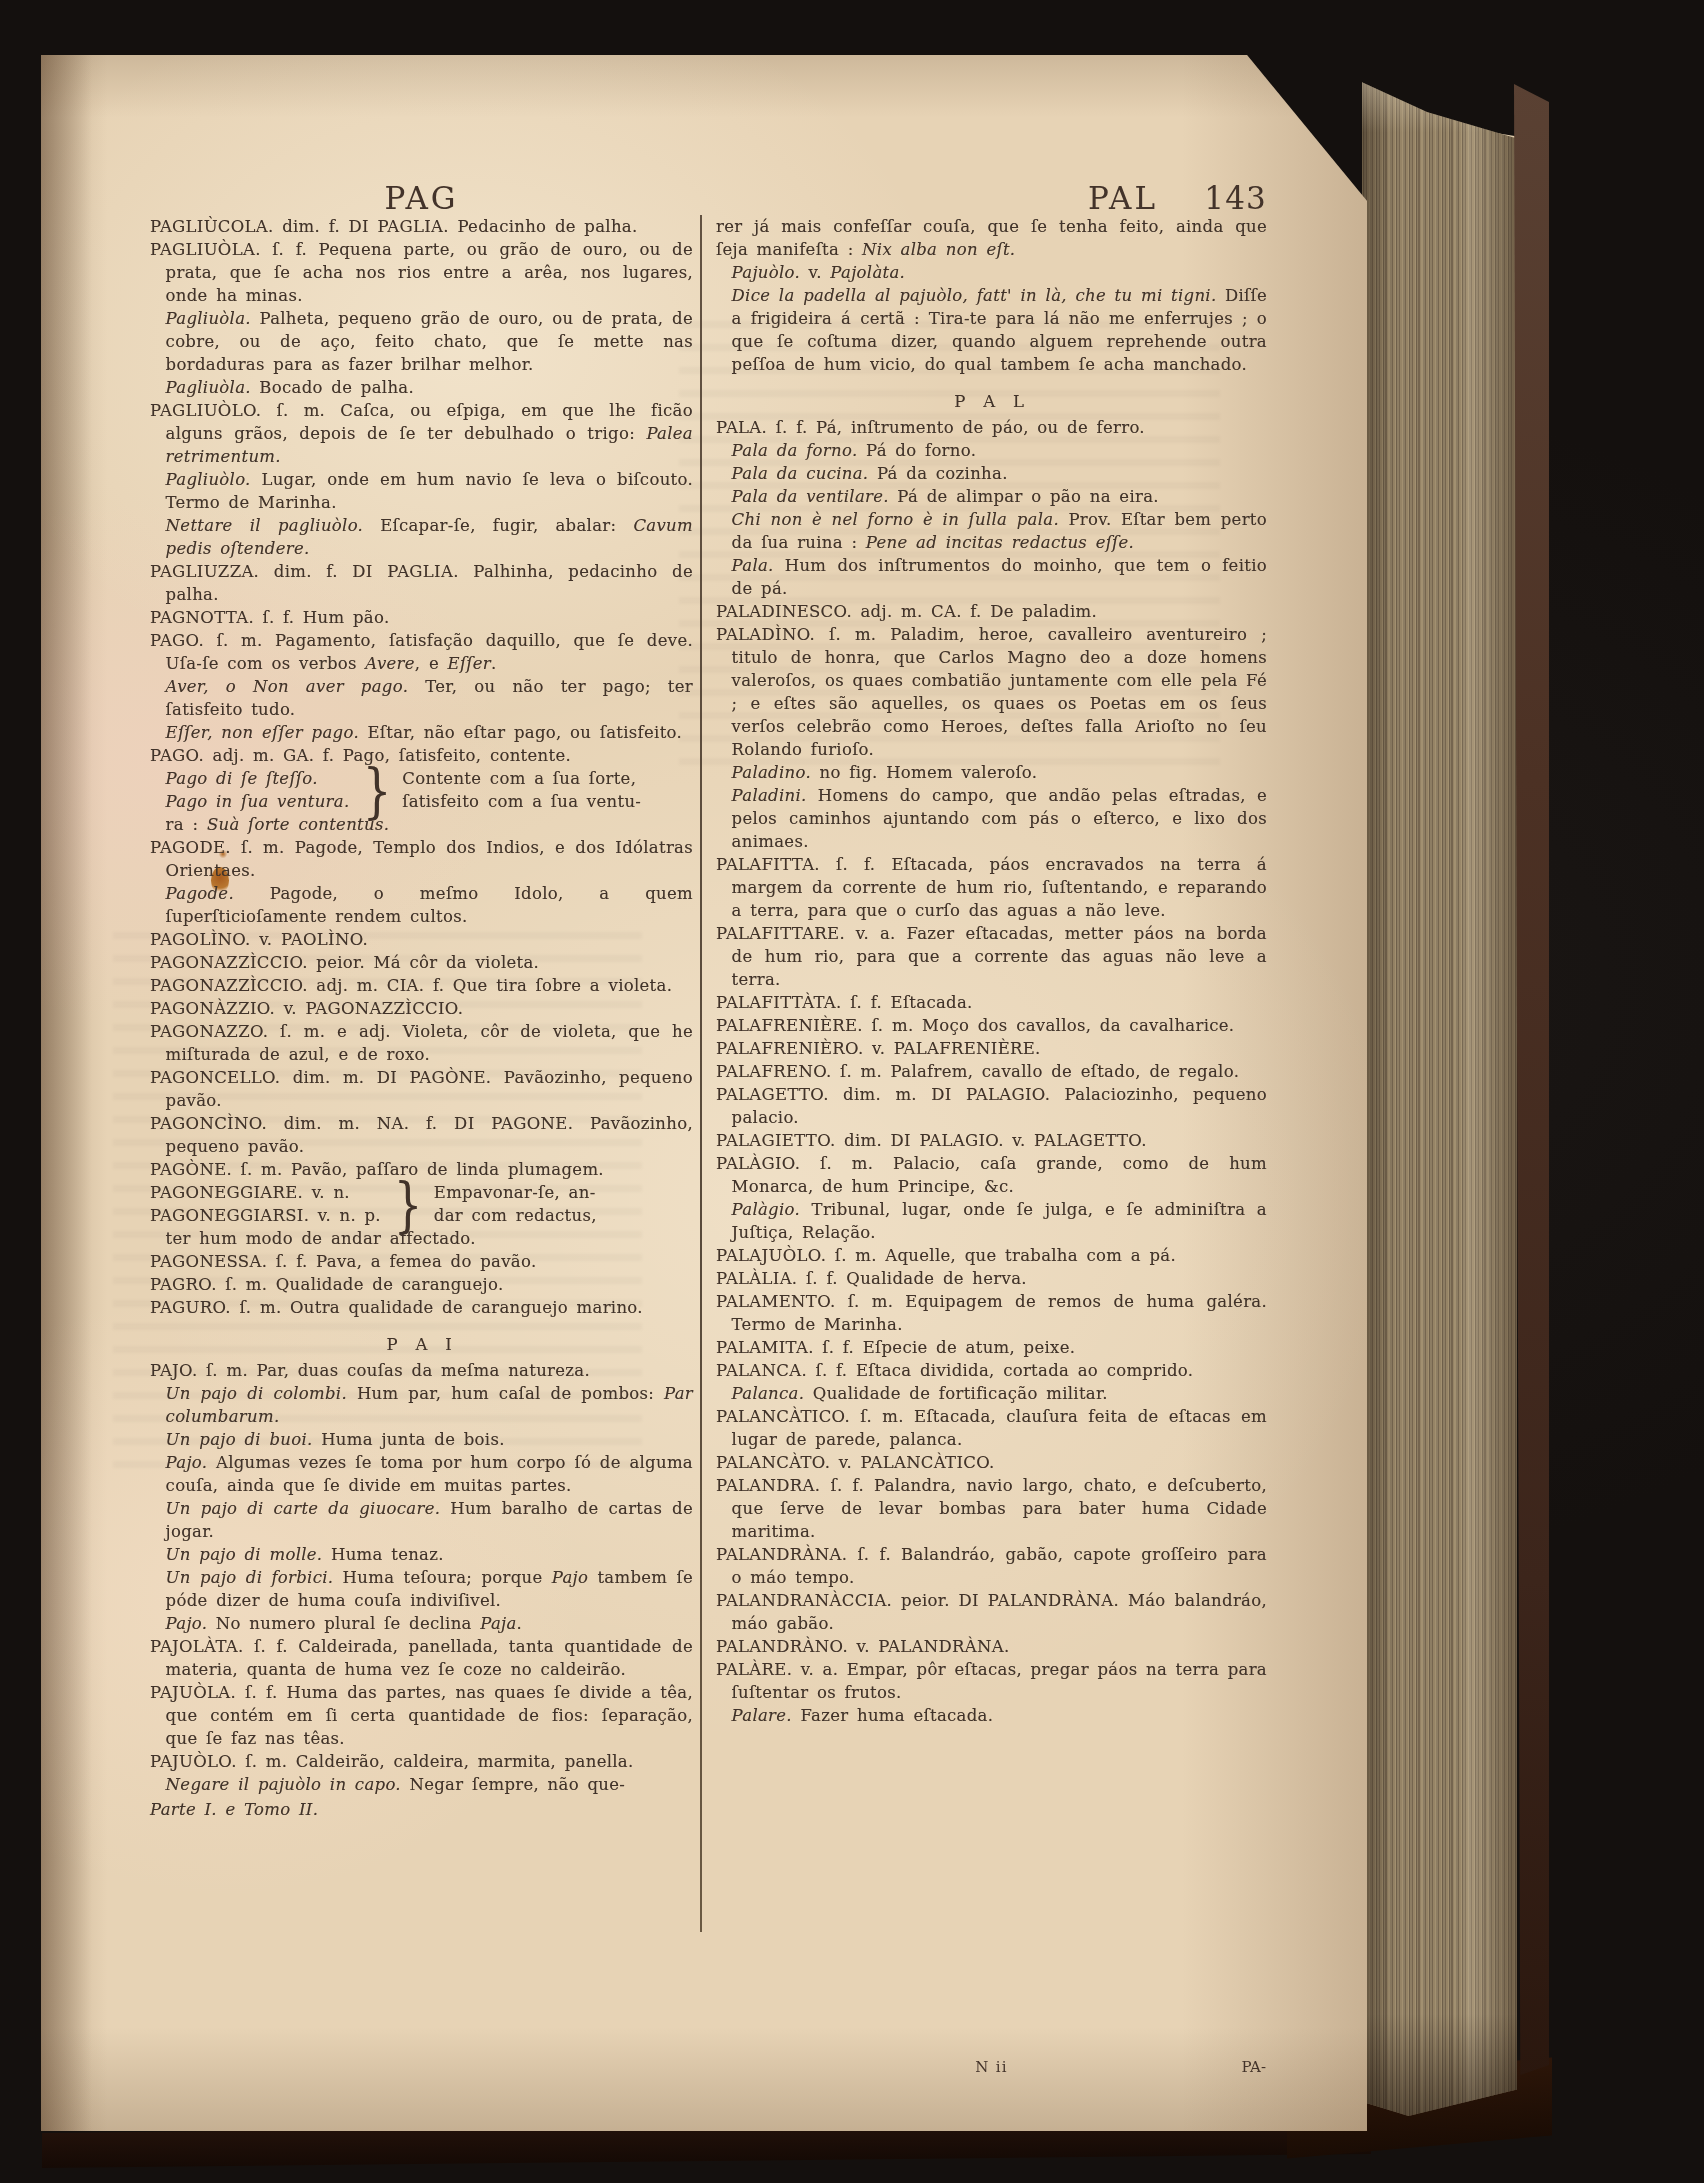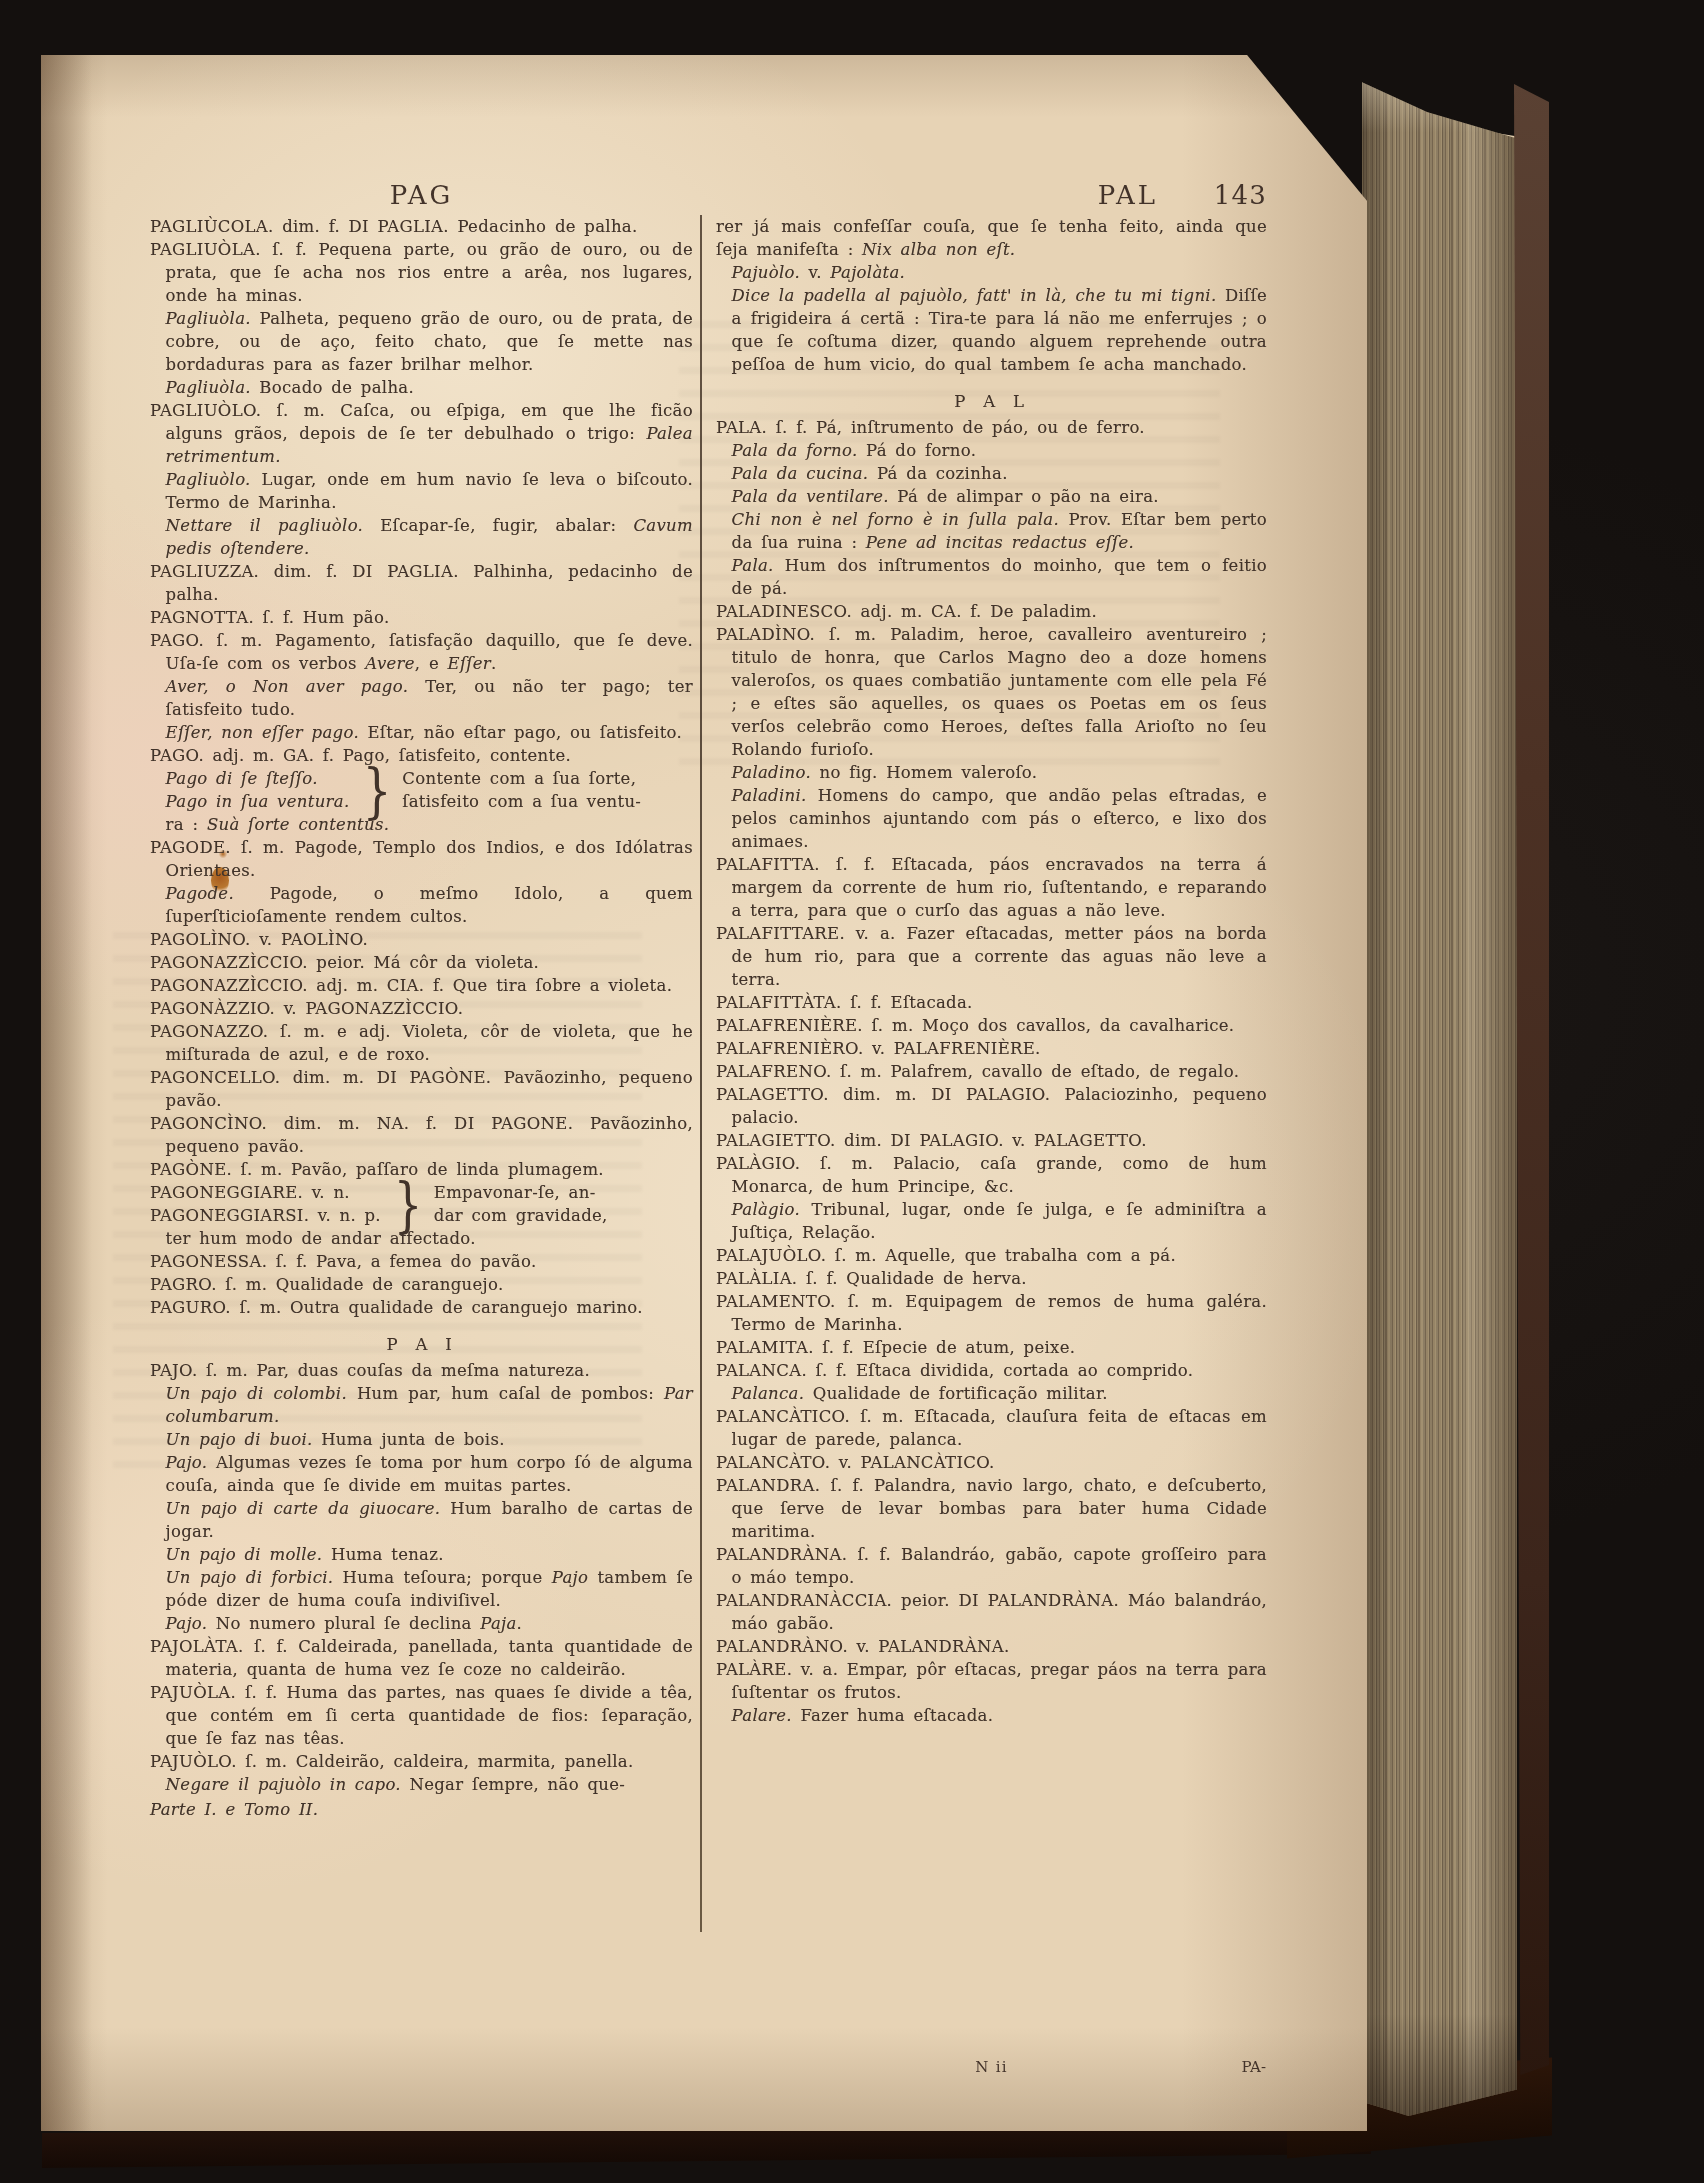--- a/index.html
+++ b/index.html
@@ -43,21 +43,21 @@
     background:repeating-linear-gradient(0deg,rgba(100,92,80,.09) 0 6.6px,rgba(0,0,0,0) 6.6px 23px);}
   .ghost.g1{left:638px;top:253px;width:541px;height:457px;}
   .ghost.g2{left:72px;top:872px;width:529px;height:541px;}
   .stain{position:absolute;border-radius:50%;}
   .stain.s1{left:170px;top:812px;width:18px;height:26.5px;
     background:radial-gradient(circle at 50% 40%,#a85c1e 0%,#b97730 55%,rgba(185,119,48,0) 75%);}
   .stain.s2{left:178px;top:794px;width:8.4px;height:9.6px;
     background:radial-gradient(circle,#b06a28 0%,rgba(176,106,40,0) 70%);}
   
   .running-head{position:absolute;top:125px;left:0;width:100%;height:42px;color:#43332a;}
-  .rh{position:absolute;font-size:26px;letter-spacing:3px;}
+  .rh{position:absolute;font-size:31px;letter-spacing:3px;}
   .rh-left{left:109px;width:543px;text-align:center;}
   .rh-right{left:660px;width:457px;text-align:right;}
   .rh-num{left:675px;width:551px;text-align:right;letter-spacing:1.2px;}
   .divider{position:absolute;left:659px;top:160px;width:2.4px;height:1717px;
     background:linear-gradient(180deg,#4a3a2c 0%,#3e3023 60%,#55442f 100%);opacity:.85;}
   .col{position:absolute;top:160px;color:#41332a;font-size:16.5px;line-height:23px;
     letter-spacing:0.3px;word-spacing:3px;text-align:justify;
     text-shadow:0 0 0.6px rgba(64,48,32,.35);}
   .col-left{left:109px;width:543px;}
   .col-right{left:675px;width:551px;}
@@ -143,21 +143,21 @@
       <div class="entry">PAGÒNE. ſ. m. Pavão, paſſaro de linda plumagem.</div>
       <div>
         <div class="brace-row">
           <div class="bl">
             <div>PAGONEGGIARE. v. n.</div>
             <div>PAGONEGGIARSI. v. n. p.</div>
           </div>
           <span class="brace">}</span>
           <div class="br">
             <div>Empavonar-ſe, an-</div>
-            <div>dar com gravidade,</div>
+            <div>dar com redactus,</div>
           </div>
         </div>
         <div class="sub">ter hum modo de andar affectado.</div>
       </div>
       <div class="entry">PAGONESSA. ſ. f. Pava, a femea do pavão.</div>
       <div class="entry">PAGRO. ſ. m. Qualidade de caranguejo.</div>
       <div class="entry">PAGURO. ſ. m. Outra qualidade de caranguejo marino.</div>
       <div class="heading">P A I</div>
       <div class="entry">PAJO. ſ. m. Par, duas couſas da meſma natureza.</div>
       <div class="sub"><i>Un pajo di colombi.</i> Hum par, hum caſal de pombos: <i>Par columbarum.</i></div>

